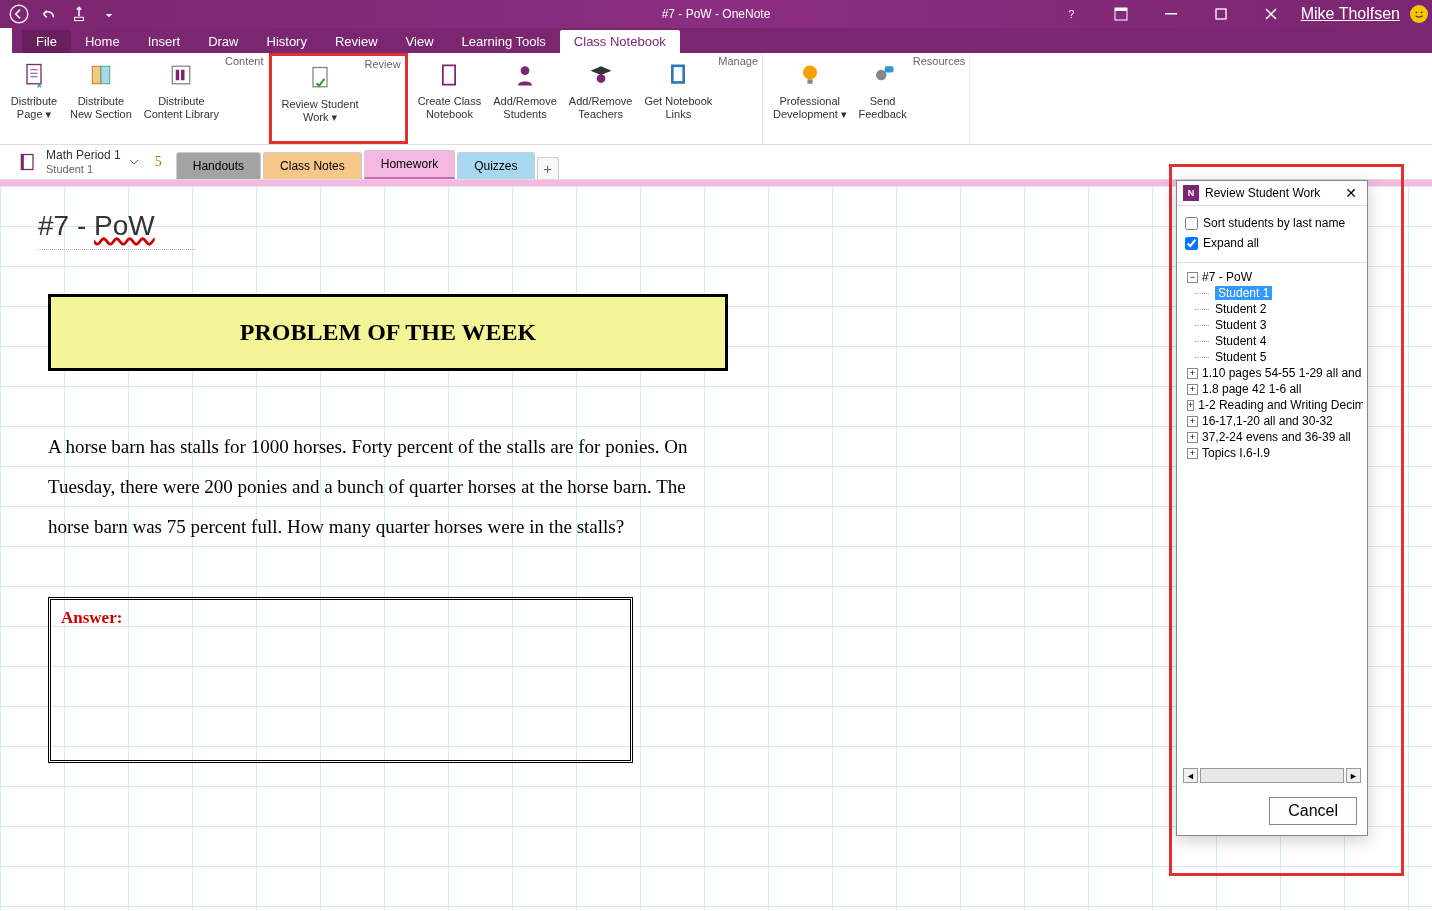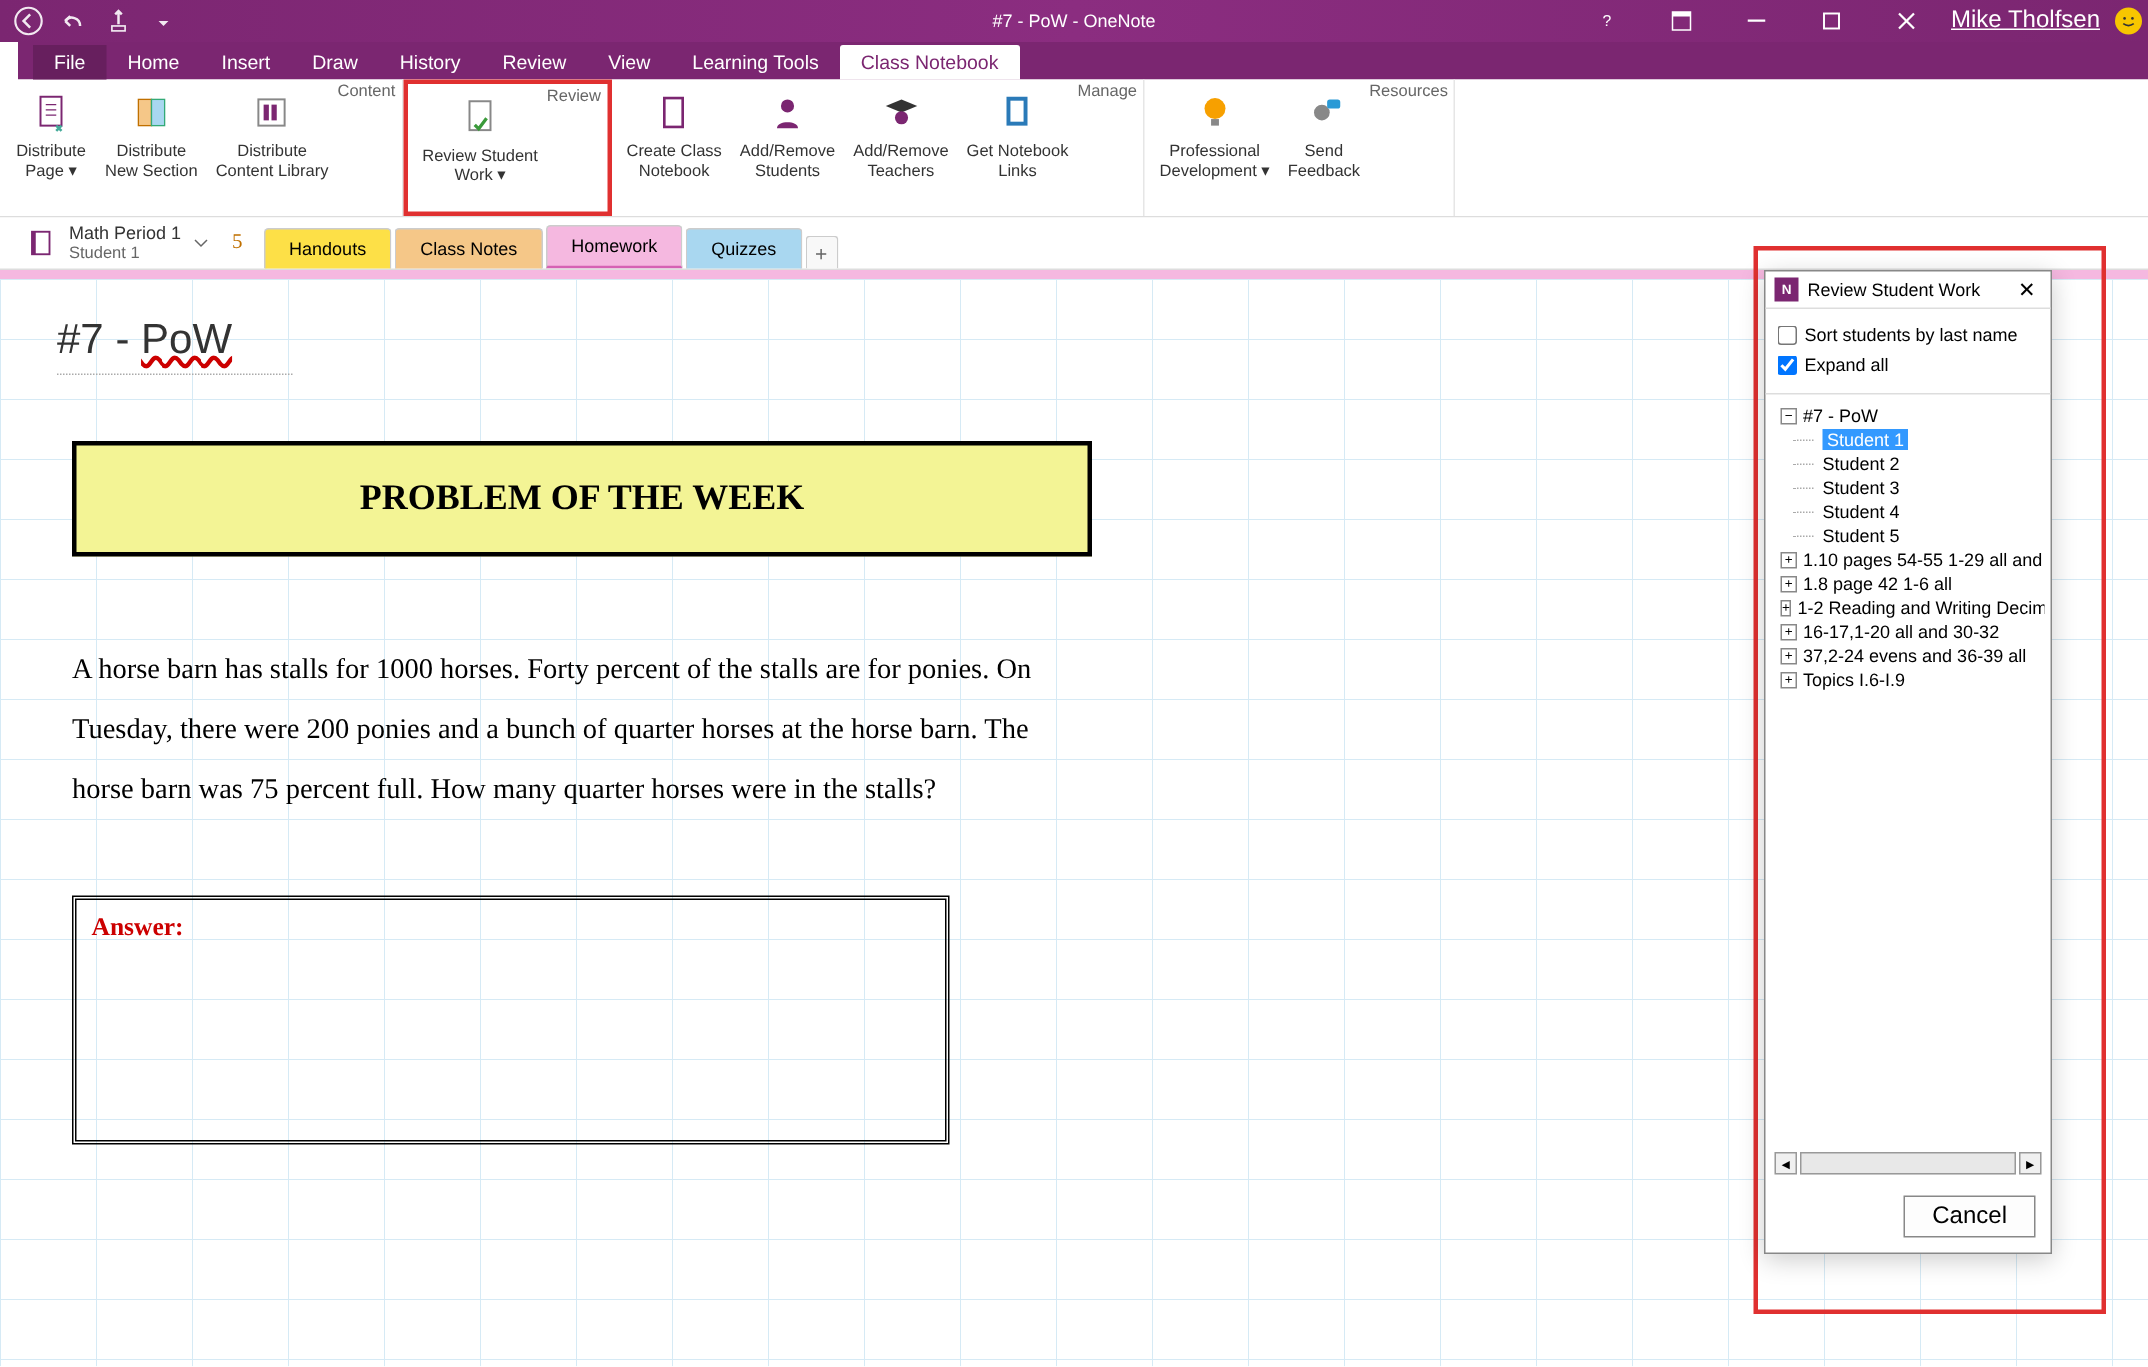--- a/index.html
+++ b/index.html
@@ -37,21 +37,21 @@
 .notebook-nav { height: 35px; background: #fff; border-bottom: 1px solid #ddd; display: flex; align-items: stretch; }
 .nb-picker { display: flex; align-items: center; padding: 0 6px 0 18px; gap: 8px; font-size: 12px; cursor: pointer; }
 .nb-picker .nb-icon { width: 20px; height: 20px; }
 .nb-info { display: flex; flex-direction: column; line-height: 1.1; }
 .nb-info .top { color: #333; }
 .nb-info .bot { color: #666; font-size: 11px; }
 .nb-picker .arrow { width: 10px; height: 10px; }
 .nb-keep { font-family: "Segoe Script", cursive; color: #c07000; font-size: 14px; padding: 0 10px; align-self: center; }
 .section-tabs { display: flex; align-items: flex-end; padding-left: 4px; }
 .section-tab { padding: 6px 16px; font-size: 12px; border-radius: 3px 3px 0 0; border: 1px solid #ccc; border-bottom: none; margin-right: 2px; cursor: pointer; }
-.section-tab.handouts { background: #fde047; }
+.section-tab.handouts { background: #a3a3a3; }
 .section-tab.classnotes { background: #f5c788; }
 .section-tab.homework { background: #f5b8e0; border-bottom: 2px solid #d662b4; }
 .section-tab.quizzes { background: #a9d7f0; }
 .section-add { width: 22px; height: 22px; display: flex; align-items: center; justify-content: center; border: 1px solid #ccc; border-bottom: none; border-radius: 3px 3px 0 0; background:#f8f8f8; cursor:pointer; align-self:flex-end; font-size:14px; color:#666;}
 
 .pink-bar { height: 6px; background: #f5b8e0; }
 
 
 .canvas-wrap { position: relative; height: calc(911px - 28px - 25px - 92px - 35px - 6px); overflow: hidden; }
 .grid { position: absolute; inset: 0; background-image: linear-gradient(to right,#d6eaf5 1px,transparent 1px),linear-gradient(to bottom,#d6eaf5 1px,transparent 1px); background-size: 64px 40px; }

